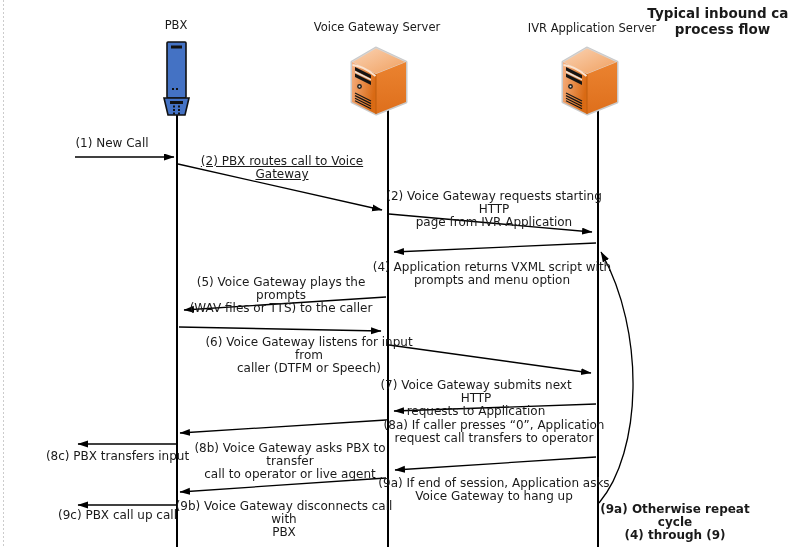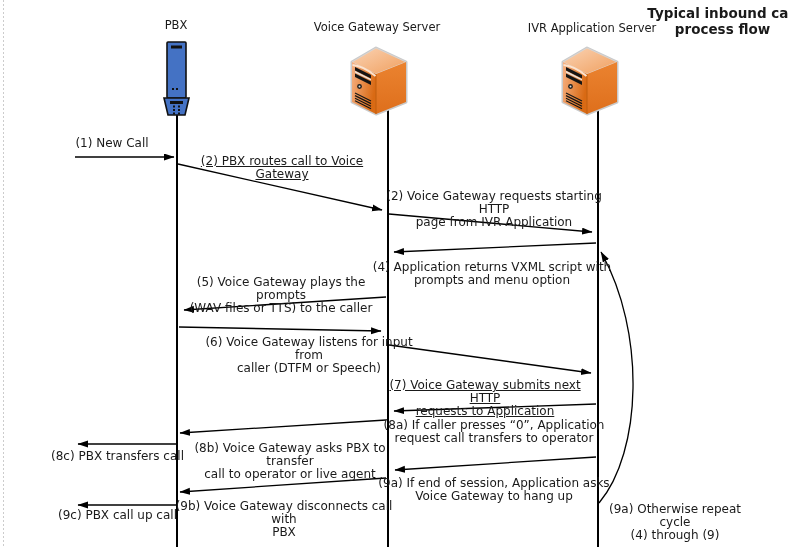--- a/index.html
+++ b/index.html
@@ -134,28 +134,28 @@
   <div class="lbl" style="left:182px; top:155px; width:200px;text-decoration:underline;">(2) PBX routes call to Voice
 Gateway</div>
   <div class="lbl" style="left:374px; top:190px; width:240px;">(2) Voice Gateway requests starting HTTP
 page from IVR Application</div>
   <div class="lbl" style="left:372px; top:261px; width:240px;text-align:center;">(4) Application returns VXML script with
 prompts and menu option</div>
   <div class="lbl" style="left:171px; top:276px; width:220px;">(5) Voice Gateway plays the prompts
 (WAV files or TTS) to the caller</div>
   <div class="lbl" style="left:174px; top:336px; width:220px;margin-left:25px;">(6) Voice Gateway listens for input from
 caller (DTFM or Speech)</div>
-  <div class="lbl" style="left:375px; top:379px; width:220px;text-decoration:underline;">(7) Voice Gateway submits next HTTP
+  <div class="lbl" style="left:366px; top:379px; width:220px;">(7) Voice Gateway submits next HTTP
 requests to Application</div>
   <div class="lbl" style="left:374px; top:419px; width:240px;">(8a) If caller presses “0”, Application
 request call transfers to operator</div>
   <div class="lbl" style="left:180px; top:442px; width:220px;">(8b) Voice Gateway asks PBX to transfer
 call to operator or live agent</div>
-  <div class="lbl" style="left:45px;  top:450px; width:145px;">(8c) PBX transfers call</div>
+  <div class="lbl" style="left:45px;  top:450px; width:145px;">(8c) PBX transfers input</div>
   <div class="lbl" style="left:374px; top:477px; width:240px;">(9a) If end of session, Application asks
 Voice Gateway to hang up</div>
   <div class="lbl" style="left:174px; top:500px; width:220px;">(9b) Voice Gateway disconnects call with
 PBX</div>
   <div class="lbl" style="left:45px;  top:509px; width:145px;">(9c) PBX call up call</div>
-  <div class="lbl" style="left:595px; top:503px; width:160px;">(9a) Otherwise repeat cycle
+  <div class="lbl" style="left:595px; top:503px; width:160px;font-weight:bold;">(9a) Otherwise repeat cycle
 (4) through (9)</div>
 
 </div>
 
 </body></html>

